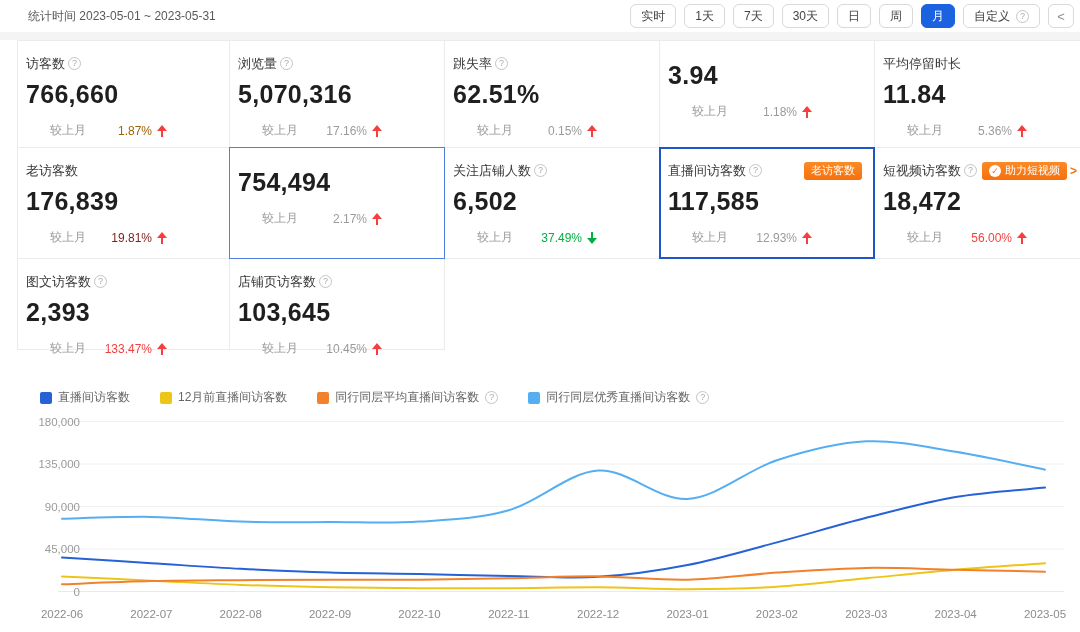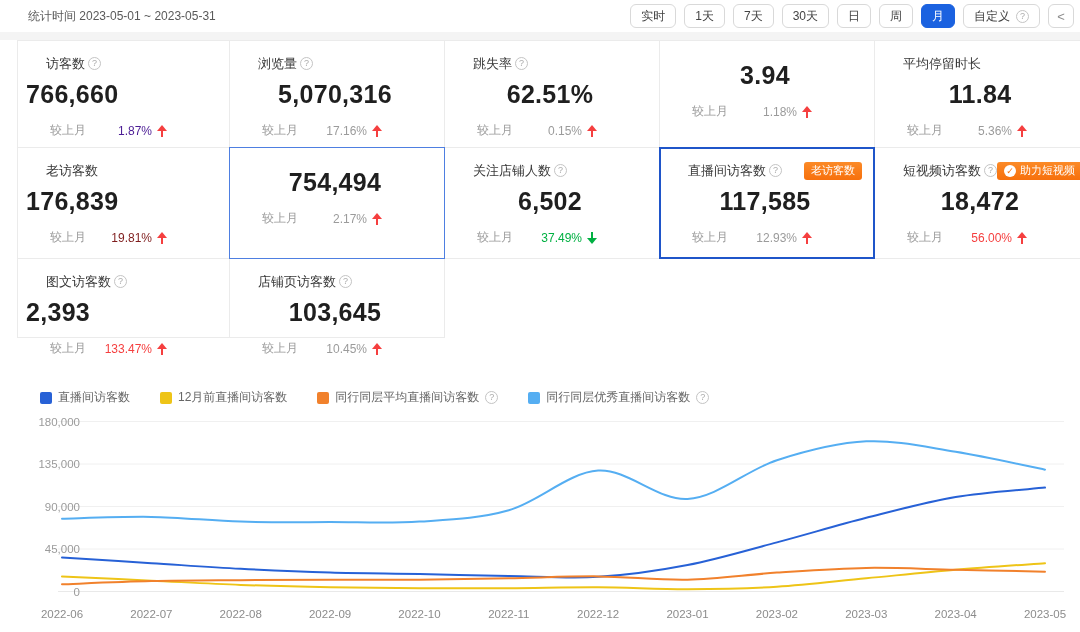--- a/index.html
+++ b/index.html
@@ -17,27 +17,27 @@
   .rbtn.active{background:#1b62e0;border-color:#1b62e0;color:#fff;}
   .rbtn.nav{width:26px;padding:0;justify-content:center;color:#8c8c8c;font-size:13px;}
   
   .band{position:absolute;top:32px;left:0;width:1080px;height:8px;background:#f4f4f4;}
   
   #cards{position:absolute;top:40px;left:17px;}
   .crow{display:flex;}
   .crow + .crow{margin-top:-1px;}
   .card{box-sizing:border-box;border:1px solid #ebebeb;background:#fff;padding:13px 12px 0 8px;position:relative;width:216px;cursor:pointer;}
   .crow .card:first-child{width:213px;}
-  .card + .card{margin-left:-1px;text-align:center;}
+  .card + .card{margin-left:-1px;}
   .r1 .card{height:108px;}
   .r2 .card{height:112px;}
-  .r3 .card{height:80px;}
+  .r3 .card{height:92px;}
   .card.hl-light{border:1px solid #4e7fe1;z-index:2;}
   .card.hl-strong{border:2px solid #1f55c9;z-index:3;padding:12px 11px 0 7px;}
-  .card-head{display:flex;align-items:center;min-height:19px;margin-left:20px;}
+  .card-head{display:flex;align-items:center;min-height:19px;}
   .c-title{font-size:13px;color:#383838;white-space:nowrap;}
   .help{display:inline-block;width:13px;height:13px;box-sizing:border-box;border:1px solid #c4c4c4;border-radius:50%;
         color:#ababab;font-size:9px;line-height:11px;text-align:center;margin-left:3px;flex:none;}
   .help::before{content:"?";}
   .badge-wrap{margin-left:auto;display:flex;align-items:center;flex:none;}
   .badge{background:linear-gradient(180deg,#fb8a27,#f7700c);color:#fff;font-size:11px;height:18px;
          padding:0 7px;border-radius:3px;display:flex;align-items:center;gap:4px;white-space:nowrap;}
   .medal{width:12px;height:12px;border-radius:50%;background:#fff;color:#f7700c;font-size:9px;line-height:12px;text-align:center;font-weight:700;flex:none;}
   .medal::before{content:"✓";}
   .badge-chevron{color:#f7700c;font-size:12px;font-weight:700;margin-left:3px;}
@@ -98,21 +98,21 @@
     <div class="crow r1">
       <div class="card">
         <div class="card-head">
           <span class="c-title">访客数</span>
           <span class="help"></span>
         </div>
         <div class="c-value">766,660</div>
         <div class="c-foot">
           <span class="c-cmp">较上月</span>
           <span class="c-delta">
-            <span style="color: #4c1d95;">1.87%</span>
+            <span style="color: #a16207;">1.87%</span>
             <span class="arr up" style="--c: #f53f3f;"></span>
           </span>
         </div>
       </div>
       <div class="card">
         <div class="card-head">
           <span class="c-title">浏览量</span>
           <span class="help"></span>
         </div>
         <div class="c-value">5,070,316</div>

